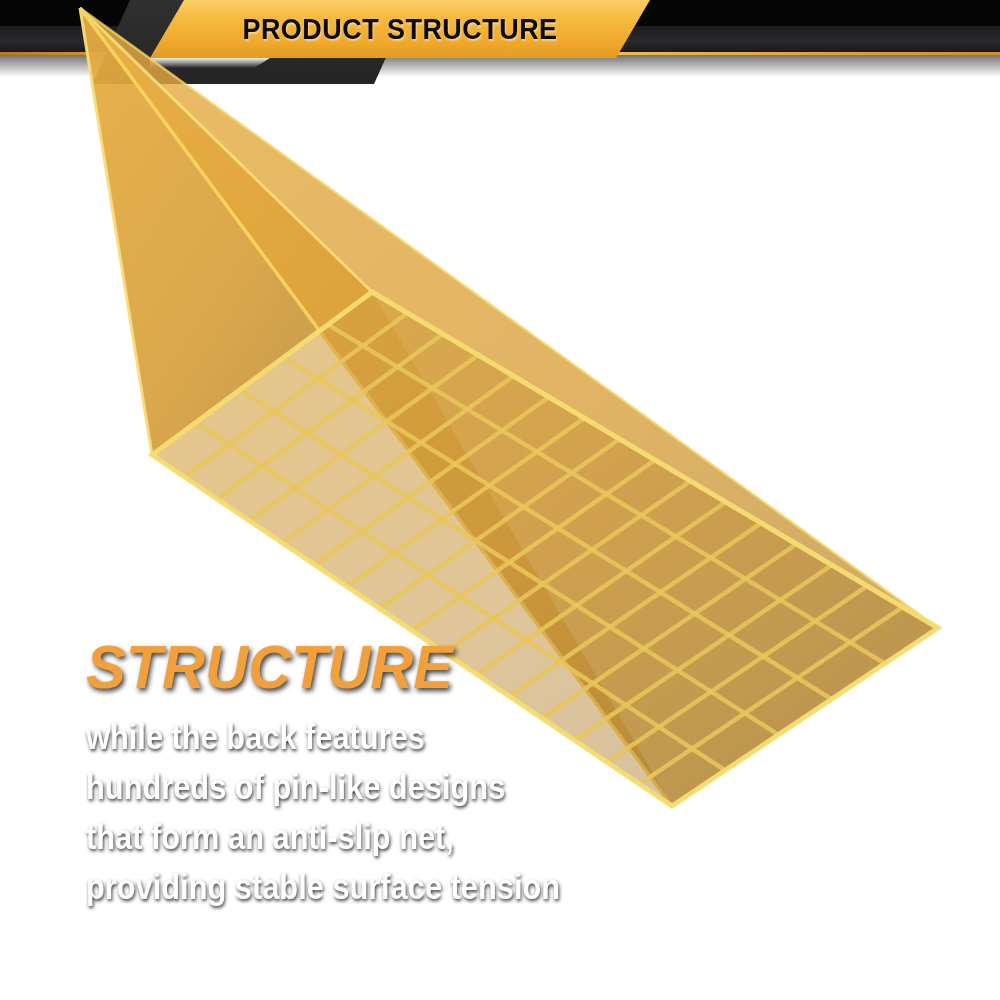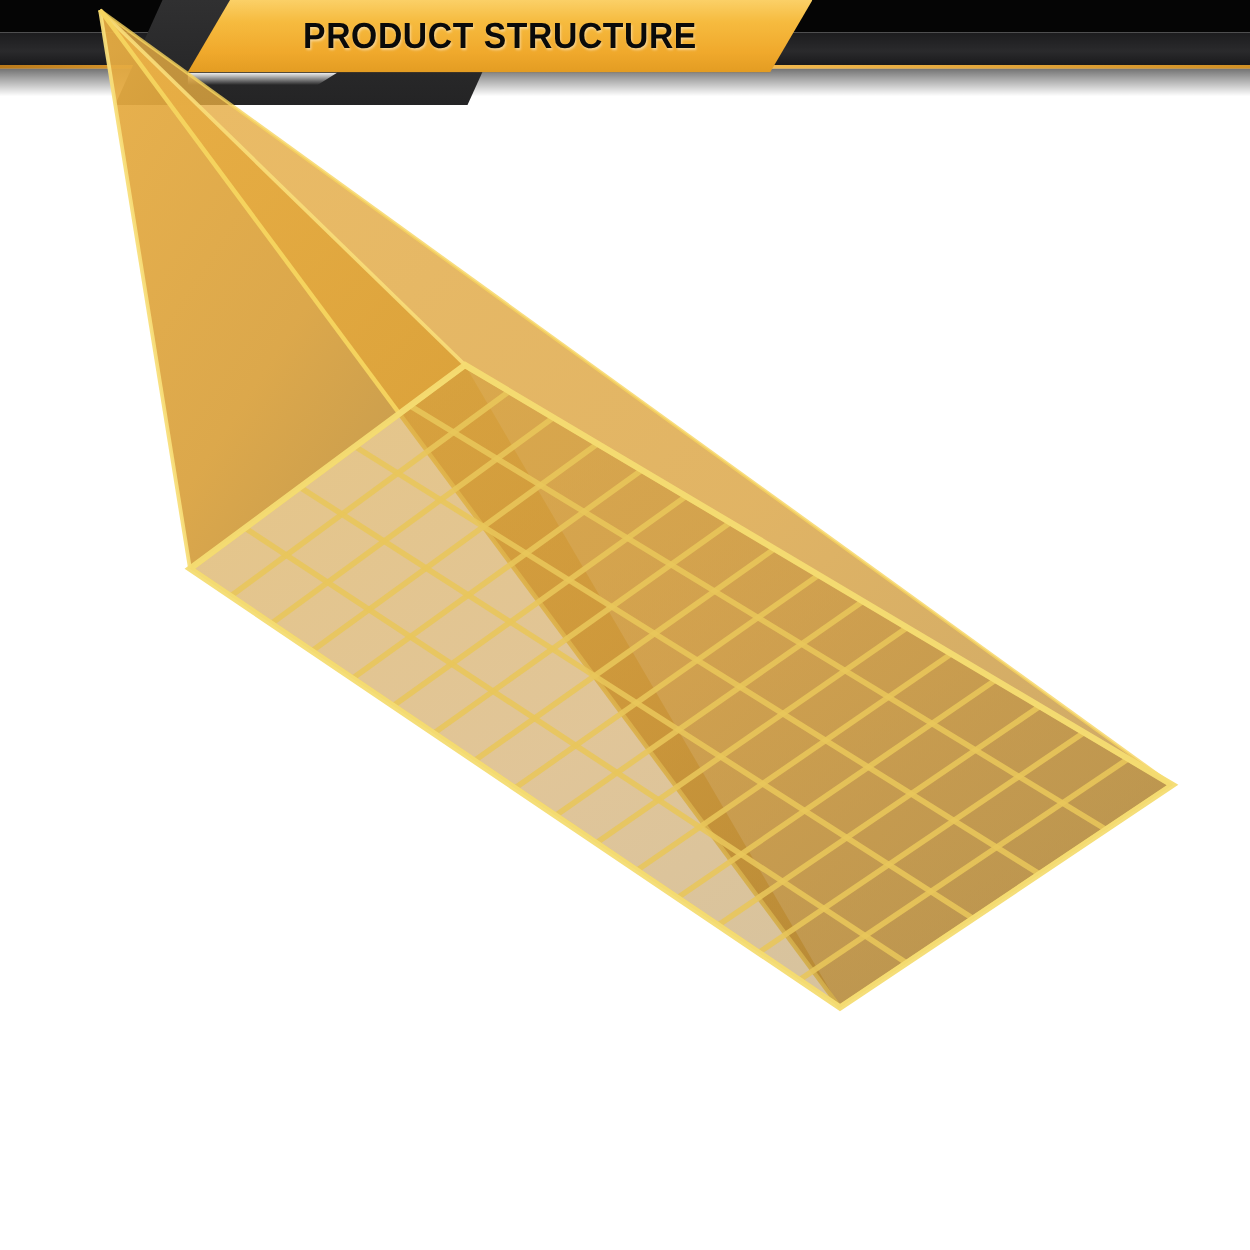--- a/index.html
+++ b/index.html
@@ -291,14 +291,23 @@
   <div class="top-black"></div>
   <div class="top-charcoal"></div>
   <div class="top-goldline"></div>
   <div class="top-shadowband"></div>
 
   <div class="banner-dark"></div>
   <div class="banner-nub"></div>
   <div class="banner-tab"></div>
   <div class="banner-title">PRODUCT STRUCTURE</div>
 
+  <div class="caption">
+    <div class="headline">STRUCTURE</div>
+    <div class="body-lines">
+      <div class="body-line">while the back features</div>
+      <div class="body-line">hundreds of pin-like designs</div>
+      <div class="body-line">that form an anti-slip net,</div>
+      <div class="body-line">providing stable surface tension</div>
+    </div>
+  </div>
 
 </div>
 
 </body></html>

